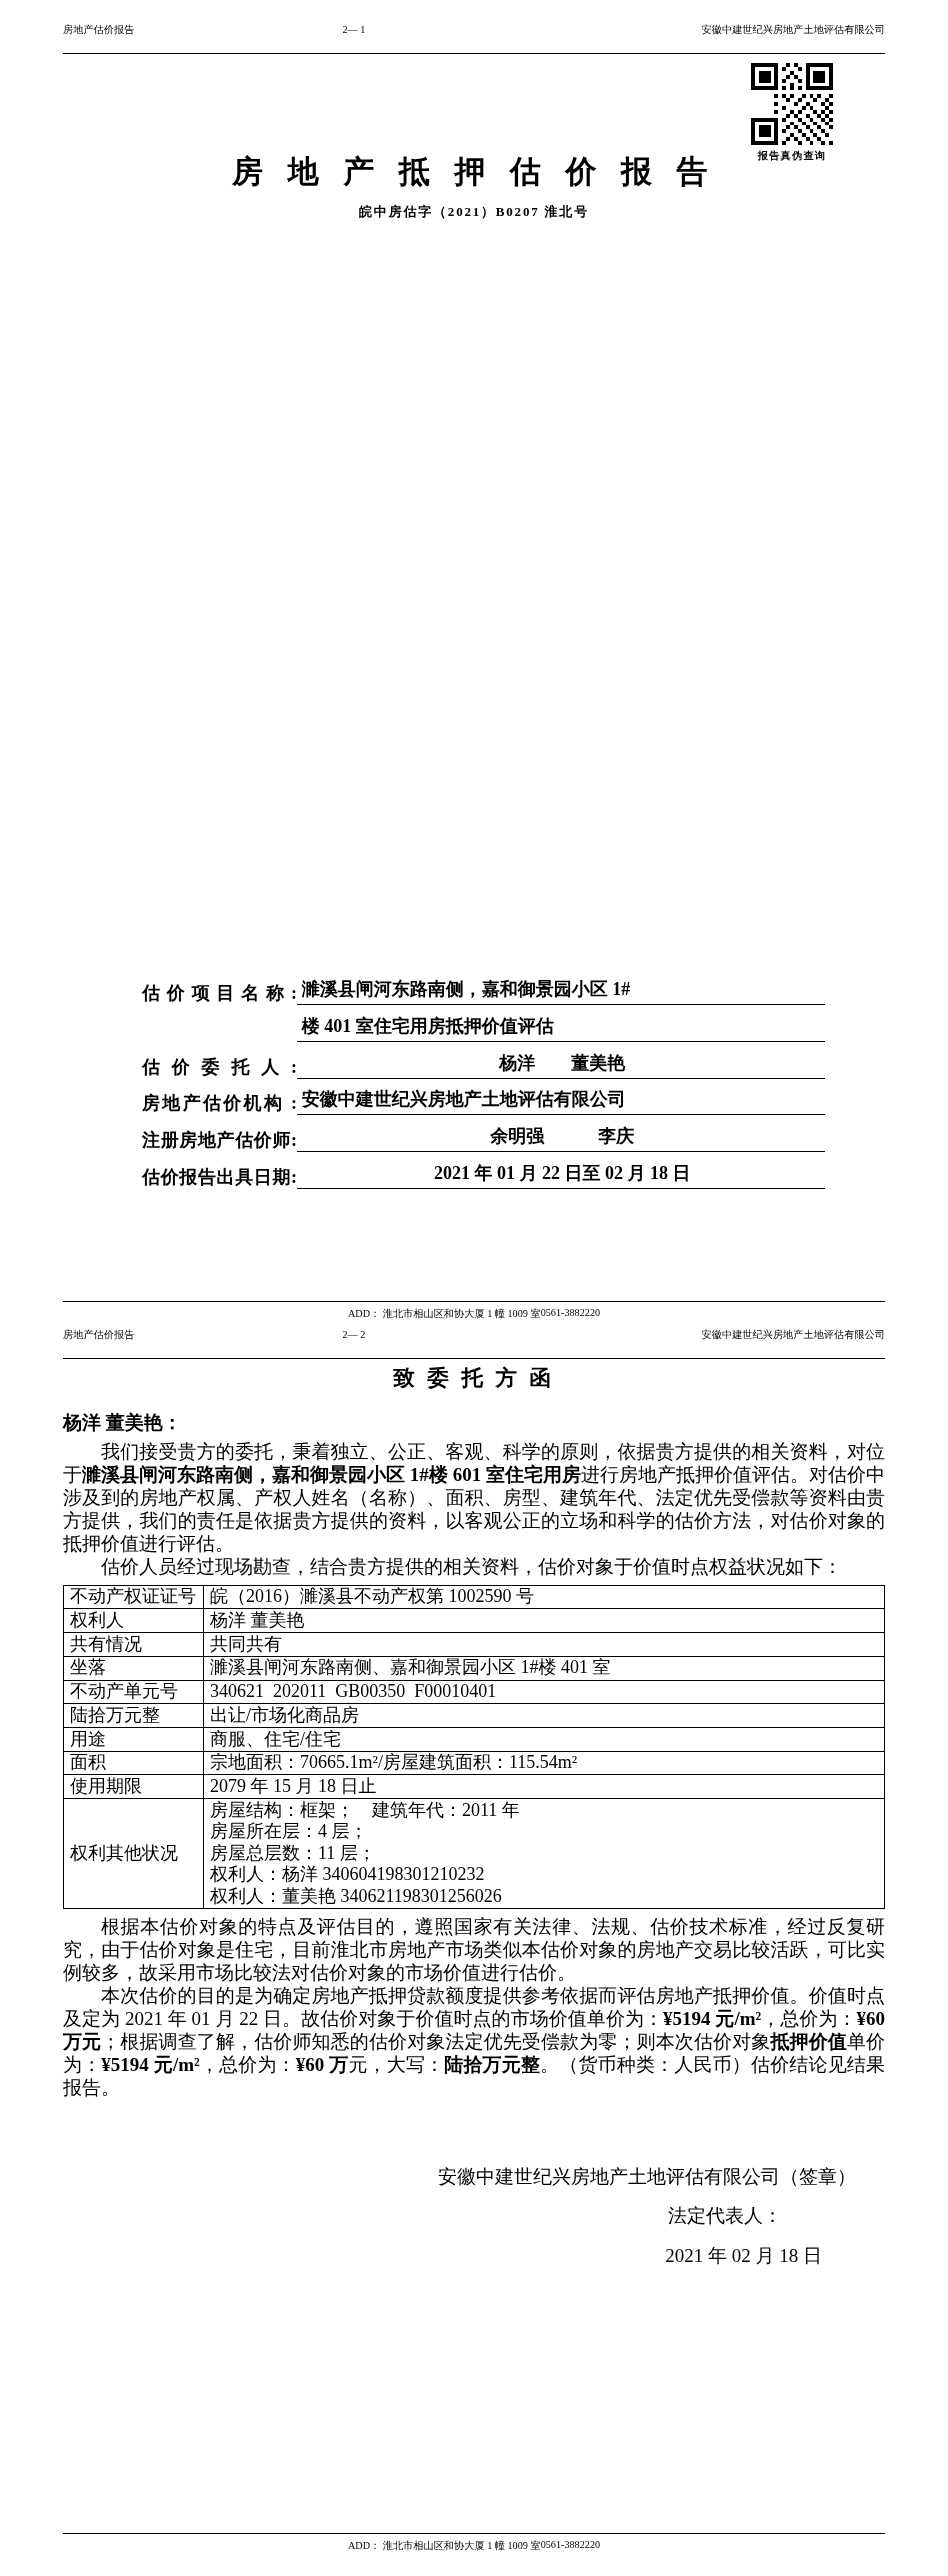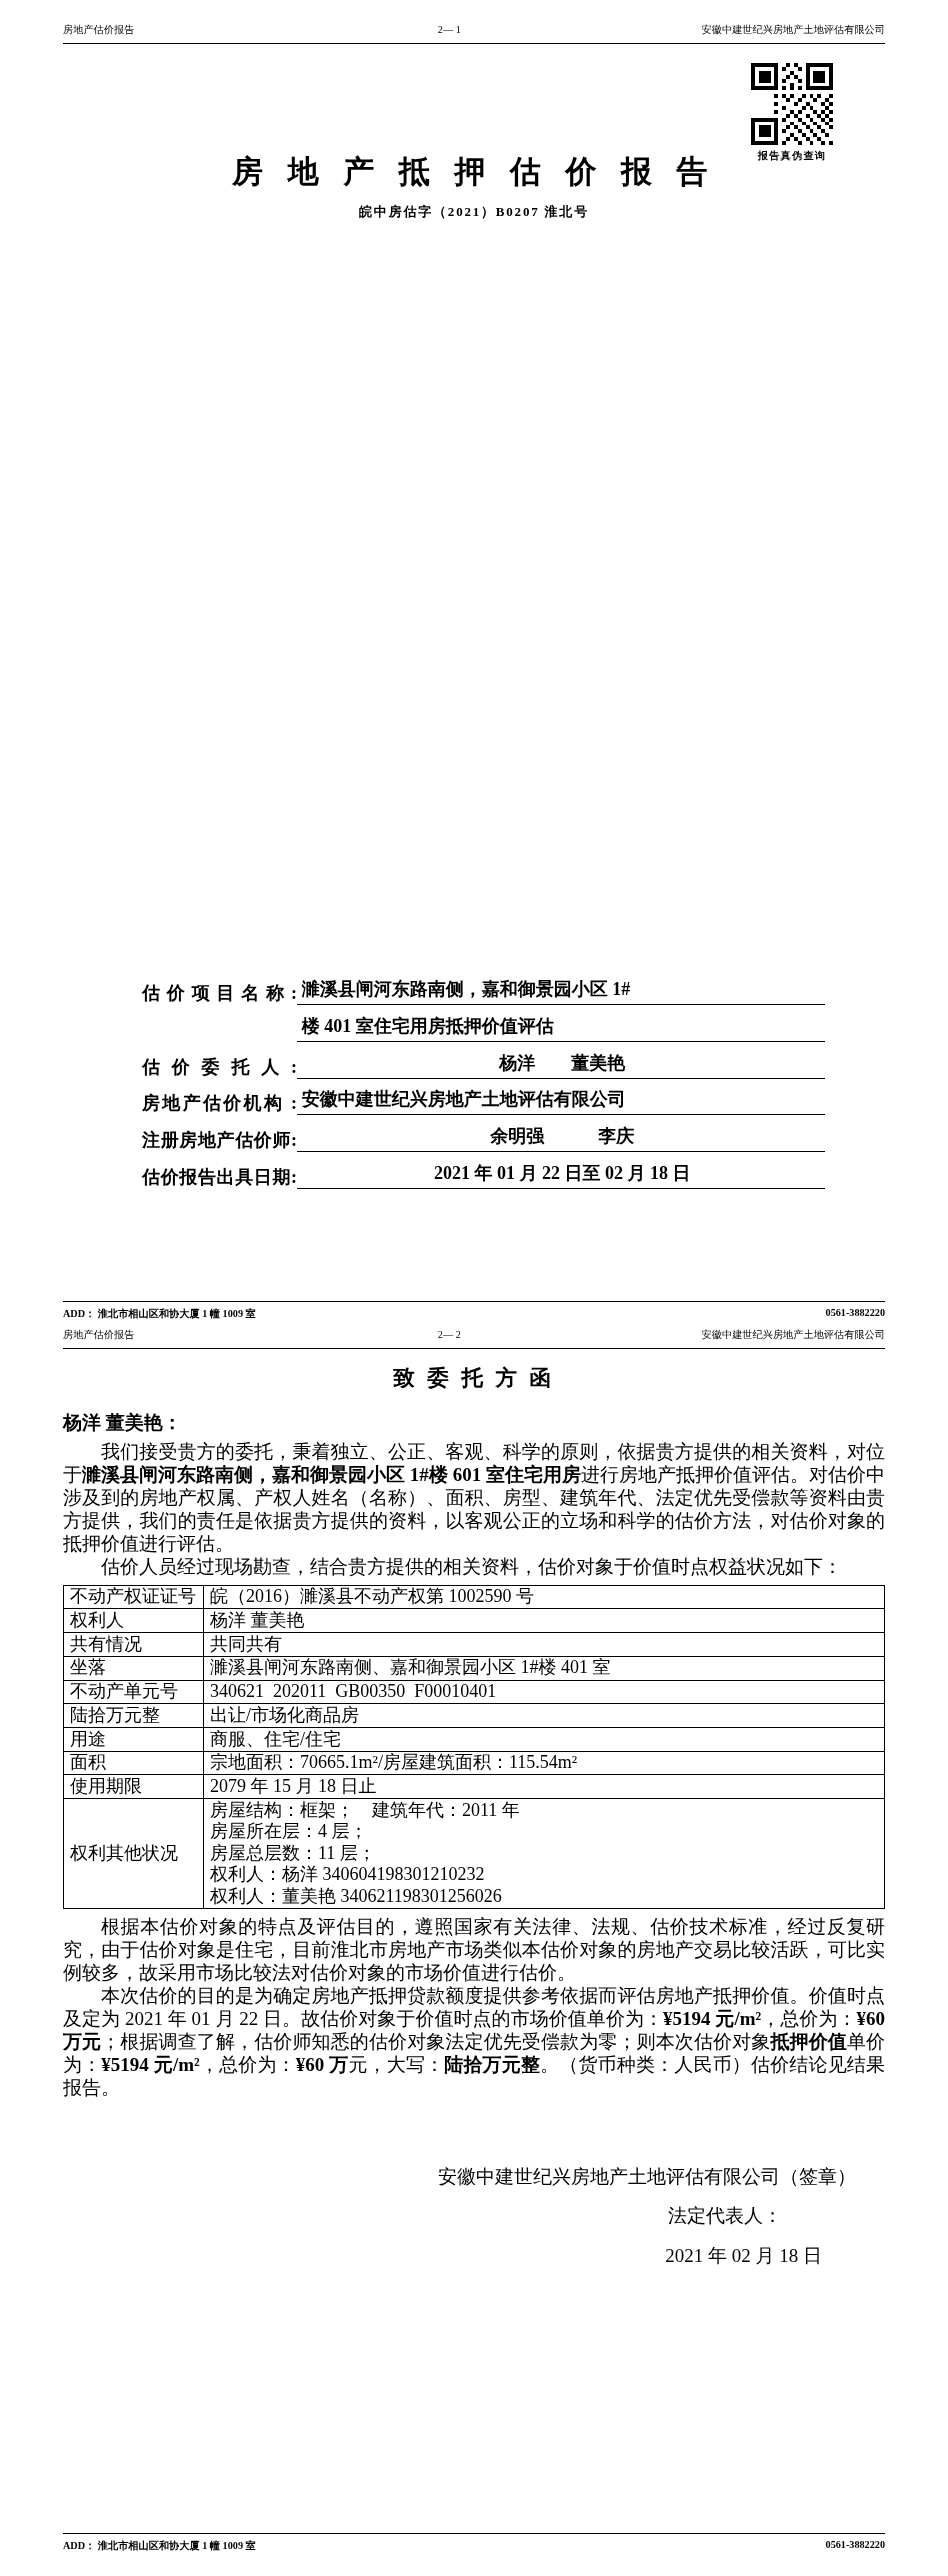--- a/index.html
+++ b/index.html
@@ -3,25 +3,25 @@
 <meta charset="utf-8">
 <style>
   * { margin:0; padding:0; box-sizing:border-box; }
   html,body { background:#ffffff; }
   body { width:948px; color:#000; font-family:"Liberation Serif","DejaVu Serif",serif; }
   .sheet { position:relative; width:948px; height:2576px; background:#fff; overflow:hidden; }
   .abs { position:absolute; left:63px; right:63px; }
 
   
   .hdr { display:flex; align-items:flex-end; font-size:10.2px; line-height:1.25;
-         border-bottom:1.2px solid #000; padding-bottom:6px; }
+         border-bottom:1.2px solid #000; padding-bottom:16px; }
   .hdr .hl { width:34%; text-align:left; }
-  .hdr .hc { width:26%; text-align:center; }
+  .hdr .hc { width:26%; }
   .hdr .hr { width:40%; text-align:right; }
-  .ftr { display:flex; justify-content:space-between; font-size:10.2px; font-weight:700;
+  .ftr { display:flex; justify-content:center; font-size:10.2px; font-weight:400;
          border-top:1.2px solid #000; padding-top:5.4px; }
 
   
   .qr-wrap { position:absolute; top:63px; right:115px; width:82px; text-align:center; }
   .qr { display:block; width:82px; height:82px; }
   .qr-caption { margin-top:3.6px; font-size:10.2px; font-weight:700; letter-spacing:1.2px; white-space:nowrap; }
 
   
   .title1 { text-align:center; font-size:31px; font-weight:700; letter-spacing:8.4px; white-space:nowrap; }
   .doc-no { text-align:center; font-size:13px; font-weight:700; letter-spacing:1.8px; }

